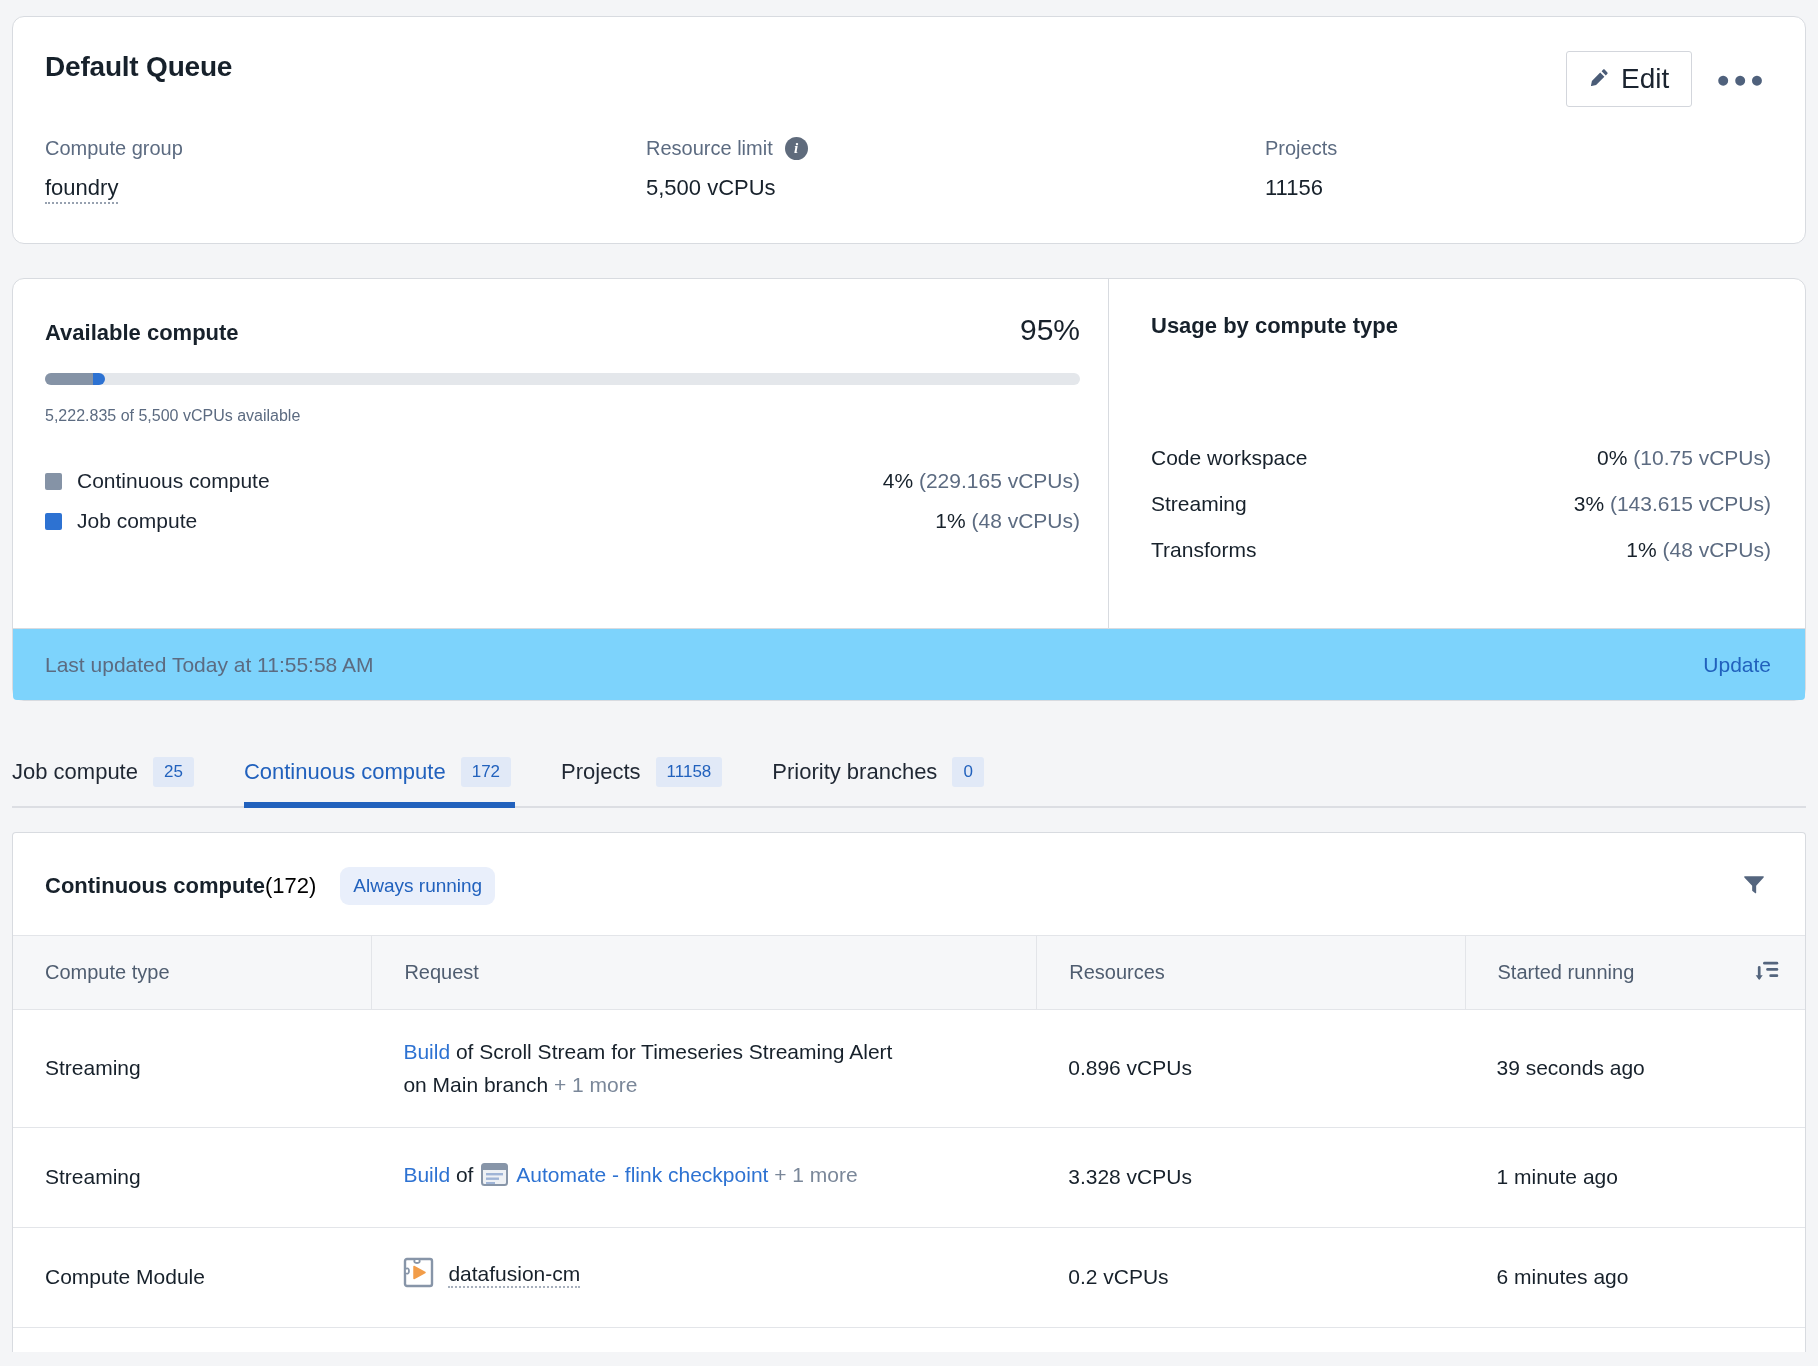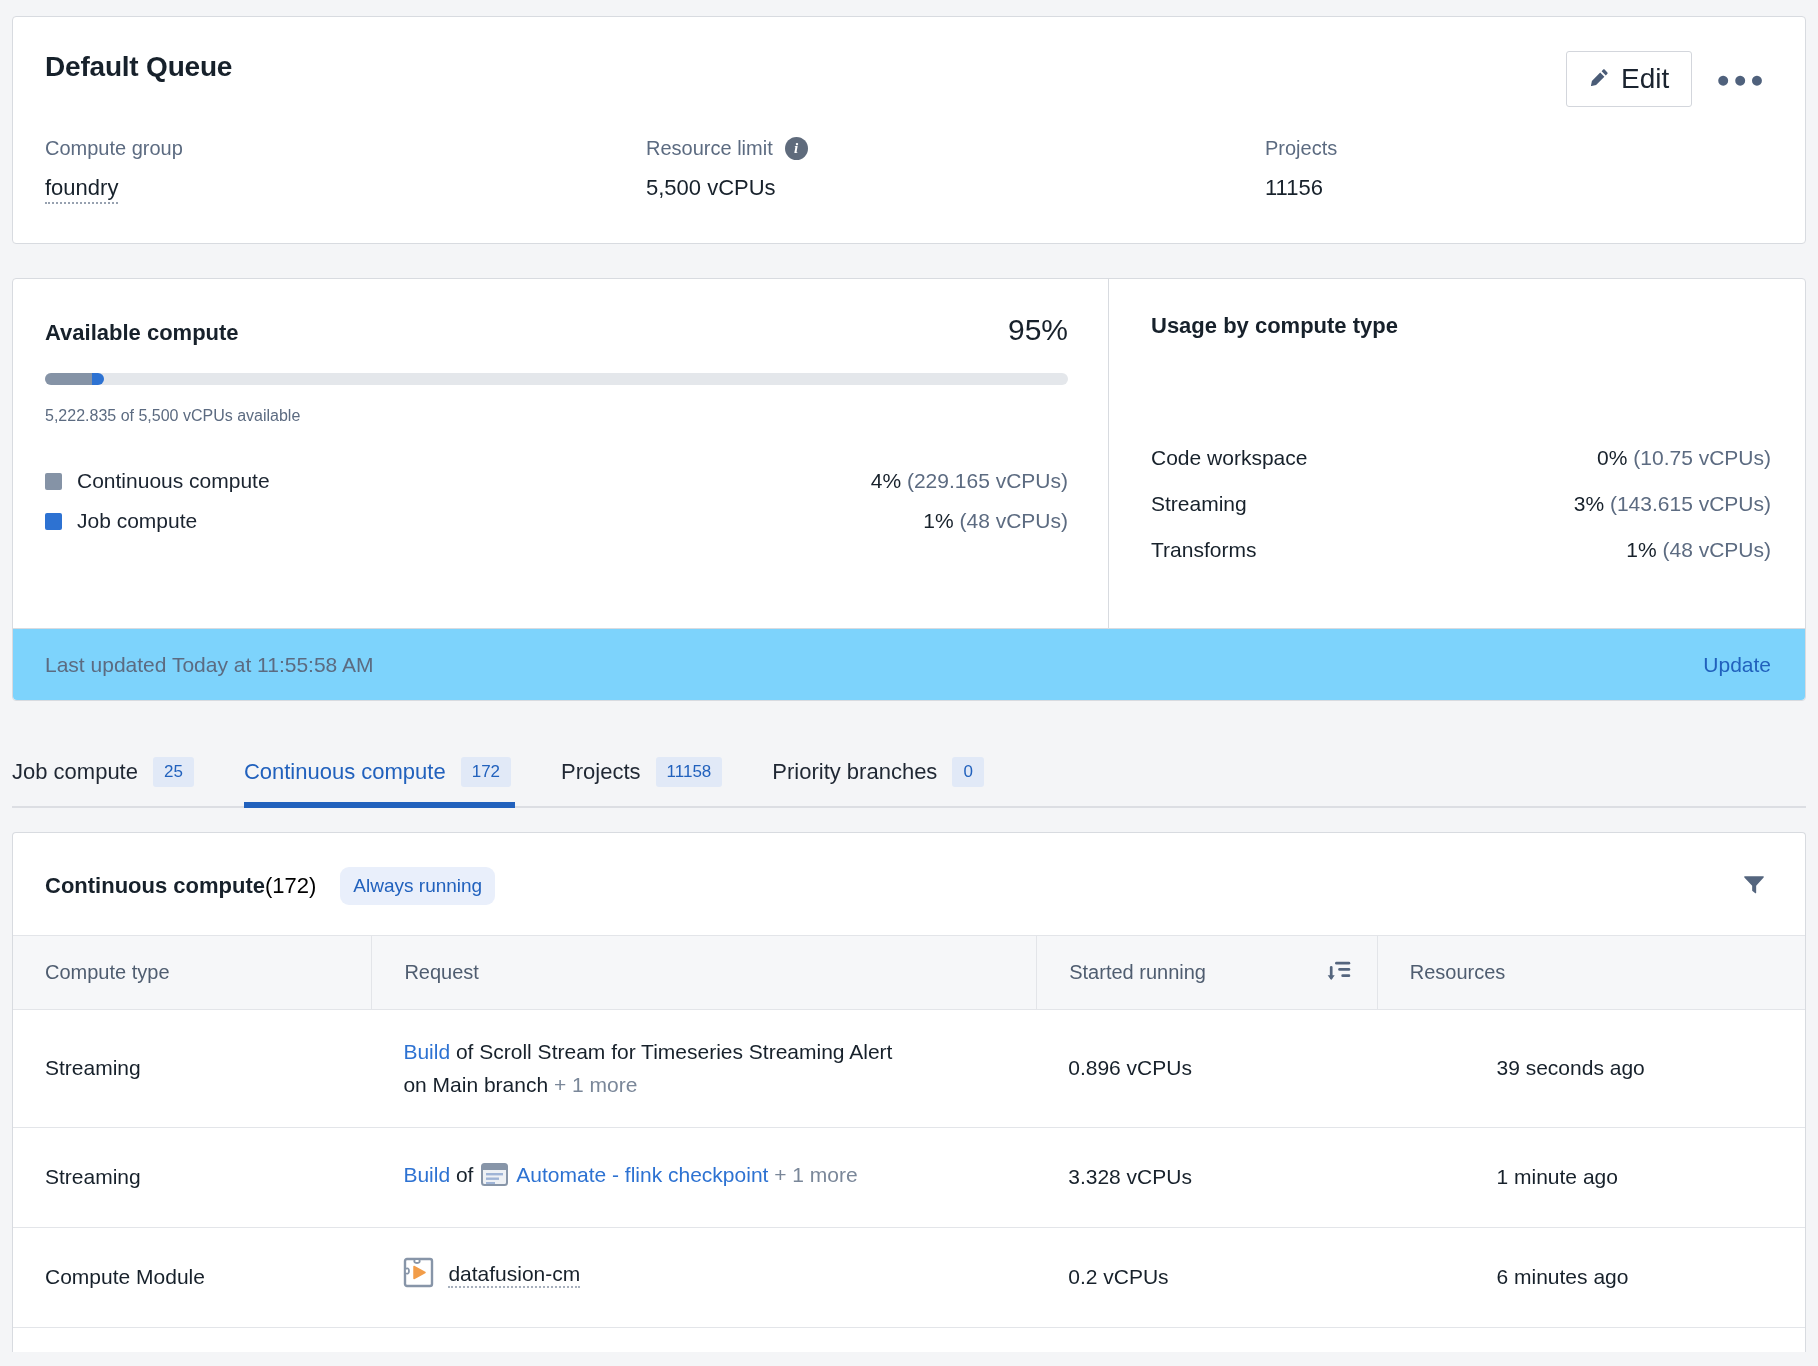--- a/index.html
+++ b/index.html
@@ -3,42 +3,42 @@
 <meta charset="utf-8">
 <style>
   * { box-sizing: border-box; }
   html,body { margin:0; padding:0; }
   body {
     width:1818px; height:1366px; overflow:hidden;
     background:#f4f5f7; color:#1b2430;
     font-family:"Liberation Sans", sans-serif;
   }
   .page { padding:16px 12px 0 12px; }
-  .card { background:#fff; border:1px solid #d8dbe0; border-radius:4px; }
+  .card { background:#fff; border:1px solid #d8dbe0; border-radius:12px; }
 
   
   .queue-card { height:228px; }
   .queue-head { display:flex; justify-content:space-between; align-items:flex-start; padding:34px 36px 0 32px; }
   .queue-title { margin:0; font-size:28px; font-weight:700; color:#17212b; letter-spacing:-0.2px; }
   .queue-actions { display:flex; align-items:center; gap:22px; }
   .edit-btn { display:inline-flex; align-items:center; gap:12px; background:#fff; border:1px solid #d3d6dc;
     border-radius:3px; padding:11px 22px; font-size:28px; color:#1b2430; cursor:pointer; font-family:inherit; }
   .more-btn { border:none; background:none; color:#4f617c; font-size:23px; letter-spacing:3px; cursor:pointer; padding:4px 2px; }
   .meta-row { display:flex; padding:30px 32px 0 32px; }
   .meta-col-0 { width:601px; } .meta-col-1 { width:619px; } .meta-col-2 { flex:1; }
   .meta-label { font-size:20px; color:#5c6b81; display:flex; align-items:center; gap:12px; }
   .info-icon { width:23px; height:23px; border-radius:50%; background:#5f6b7c; color:#fff; font-size:15px; font-weight:700;
     display:inline-flex; align-items:center; justify-content:center; font-family:"Liberation Serif", serif; font-style:italic; cursor:pointer; }
   .meta-value { margin-top:15px; font-size:22px; color:#17212b; }
   .dotted-underline { border-bottom:2px dotted #97a1b0; padding-bottom:1px; cursor:pointer; display:inline-block; }
 
   
   .overview-card { margin-top:34px; }
   .overview-main { display:flex; min-height:349px; }
-  .panel-left { width:1096px; border-right:1px solid #d8dbe0; padding:34px 40px 0 32px; }
+  .panel-left { width:1096px; border-right:1px solid #d8dbe0; padding:34px 28px 0 32px; }
   .panel-right { flex:1; padding:34px 34px 0 42px; }
   .sec-title { margin:0; font-size:22px; font-weight:700; color:#17212b; }
   .avail-head { display:flex; justify-content:space-between; align-items:baseline; }
   .avail-pct { font-size:30px; color:#17212b; }
   .progress { margin-top:26px; height:12px; border-radius:7px; background:#e4e7eb; display:flex; overflow:hidden; }
   .progress .seg:last-child { border-radius:0 7px 7px 0; }
   .avail-sub { margin-top:22px; font-size:16px; color:#5c6b81; }
   .legend { margin-top:36px; }
   .legend-row { display:flex; align-items:center; height:40px; font-size:21px; }
   .swatch { width:17px; height:17px; border-radius:2px; margin-right:15px; flex:none; }
@@ -194,30 +194,30 @@
         <span>
           <svg width="26" height="26" viewBox="0 0 24 24">
               <path fill="#54657e" d="M3.5 4h17c.5 0 .7.6.4 1l-6.9 7.6v6.6c0 .4-.5.7-.8.4l-2.6-2.1a.9.9 0 0 1-.3-.7v-4.2L3.1 5c-.3-.4-.1-1 .4-1z"></path>
             </svg>
         </span>
       </button>
     </div>
     <div class="thead" id="thead">
         <div class="hcell c0">Compute type</div>
         <div class="hcell c1">Request</div>
+        <div class="hcell c2">Resources</div>
         <div class="hcell c3">Started running<span><svg width="25" height="25" viewBox="0 0 24 24">
               <g stroke="#54657e" stroke-width="2.6" stroke-linecap="round">
                 <line x1="10" y1="5" x2="22" y2="5"></line>
                 <line x1="13" y1="11" x2="22" y2="11"></line>
                 <line x1="16" y1="17" x2="22" y2="17"></line>
                 <line x1="5" y1="9" x2="5" y2="19"></line>
               </g>
               <path d="M1.6 16.5 L5 21 L8.4 16.5 Z" fill="#54657e"></path>
             </svg></span></div>
-        <div class="hcell c2">Resources</div>
       </div>
     <div id="tbody">
         <div class="trow">
           <div class="tcell c0">Streaming</div>
           <div class="tcell c1"><span class="req-link">Build</span><span class="req-plain"> of Scroll Stream for Timeseries Streaming Alert</span><br><span class="req-plain">on Main branch </span><span class="req-muted">+ 1 more</span></div>
           <div class="tcell c2">0.896 vCPUs</div>
           <div class="tcell c3">39 seconds ago</div>
         </div>
         <div class="trow">
           <div class="tcell c0">Streaming</div>

